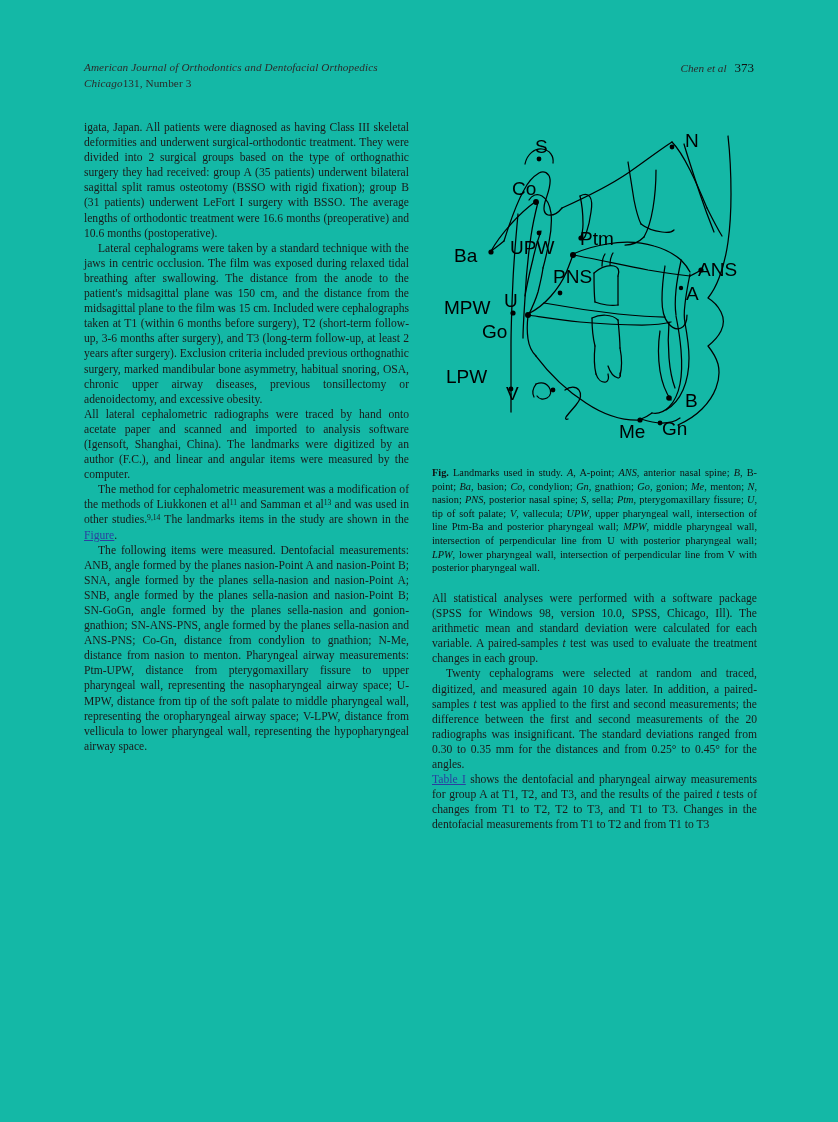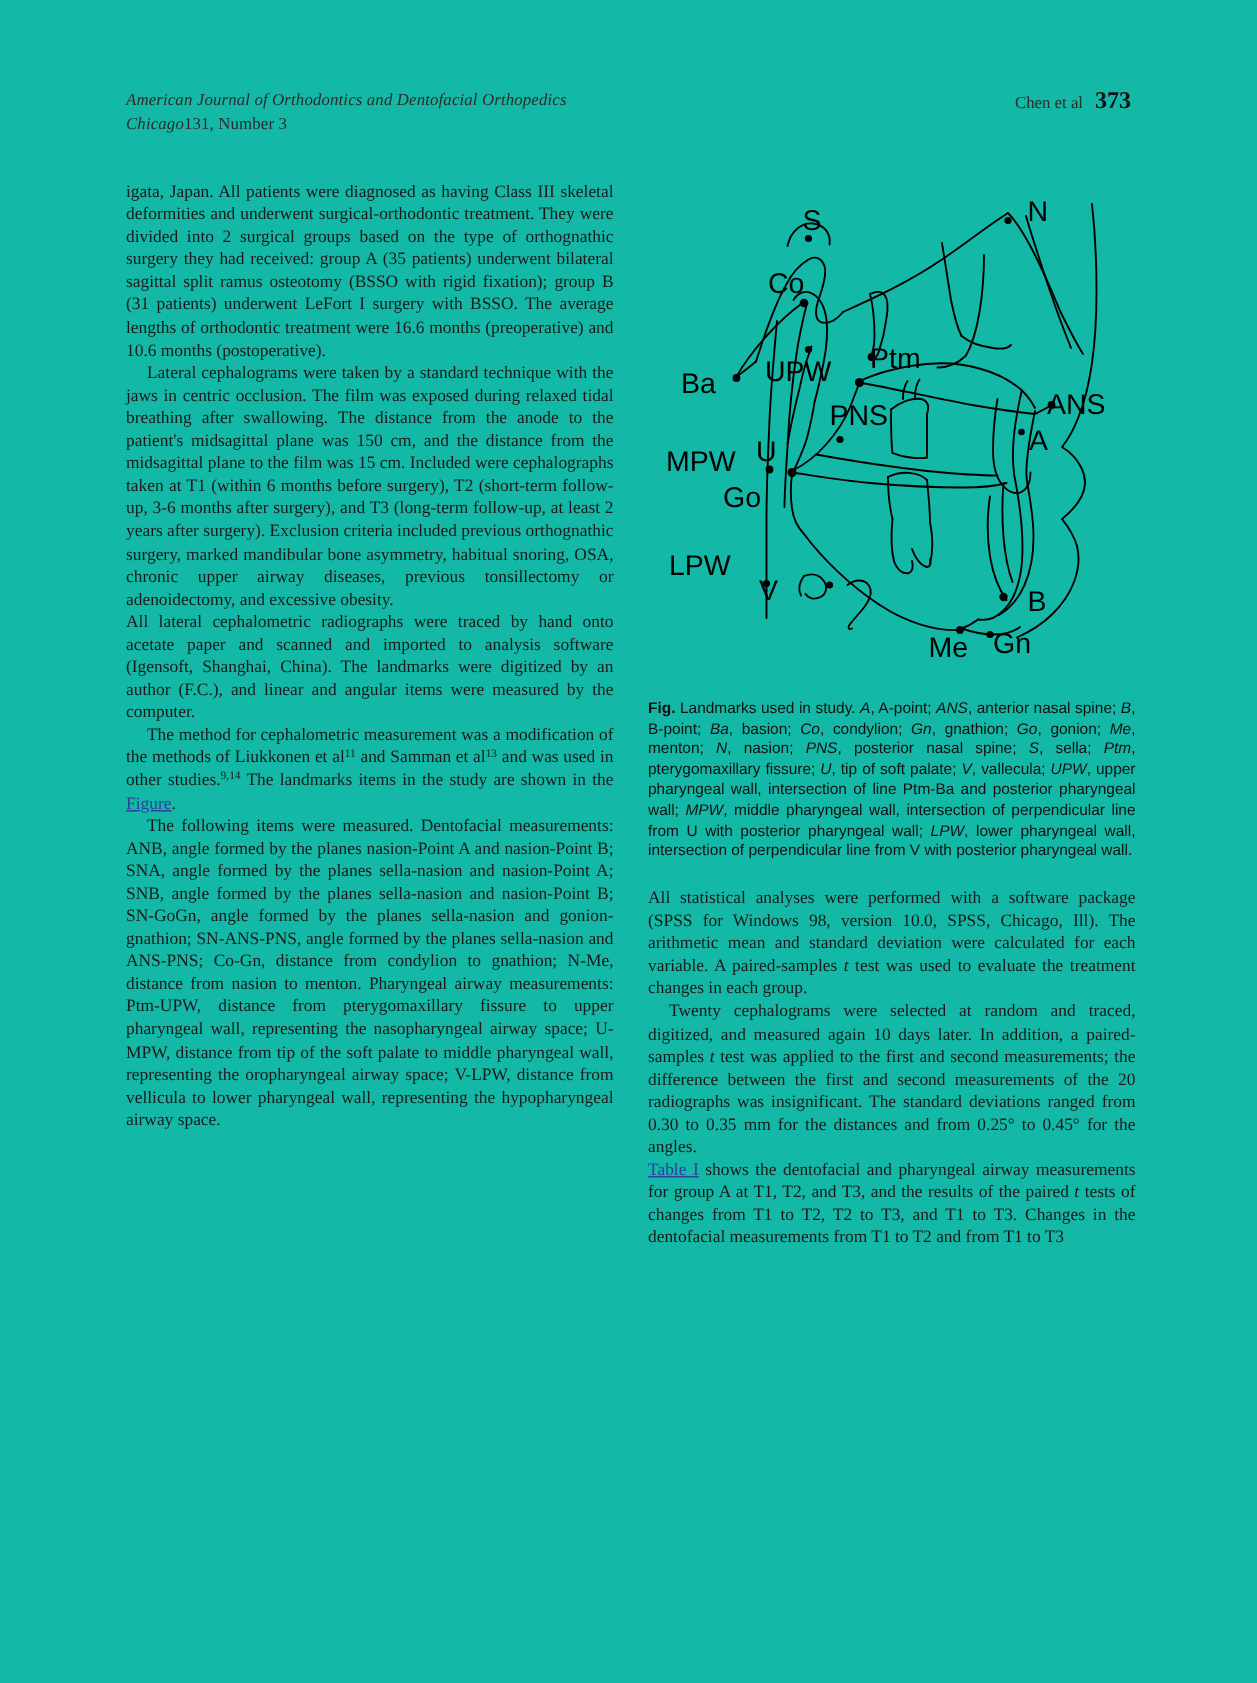--- a/index.html
+++ b/index.html
@@ -47,28 +47,29 @@
     text-align: right;
   }
   .runhead-right {
     position: absolute;
     right: 0; top: 0;
     white-space: nowrap;
     font-size: 11.2px;
     line-height: 15.5px;
   }
   .runhead-right .authors {
+    font-style: italic;
     color: #2b2b2b;
   }
   .runhead-right .pagenum {
-    font-weight: bold;
+    font-weight: normal;
     font-style: normal;
     color: #111;
     margin-left: 8px;
-    font-size: 16px;
+    font-size: 13px;
   }
 
   
   .col {
     position: absolute;
     top: 120px;
     width: 325px;
     font-size: 11.6px;
     line-height: 15.1px;
     text-align: justify;
@@ -120,21 +121,21 @@
     height: 340px;
   }
   .ceph-wrap svg {
     display: block;
     width: 330px;
     height: 340px;
   }
   .fig-caption {
     margin-top: 8px;
     width: 325px;
-    font-family: Liberation Sans, sans-serif;
+    font-family: Liberation Serif, serif;
     font-size: 10.3px;
     line-height: 13.6px;
     text-align: justify;
     color: #111;
   }
   .fig-caption .figlabel {
     font-weight: bold;
   }
   .fig-caption i { font-style: italic; }
 </style>

